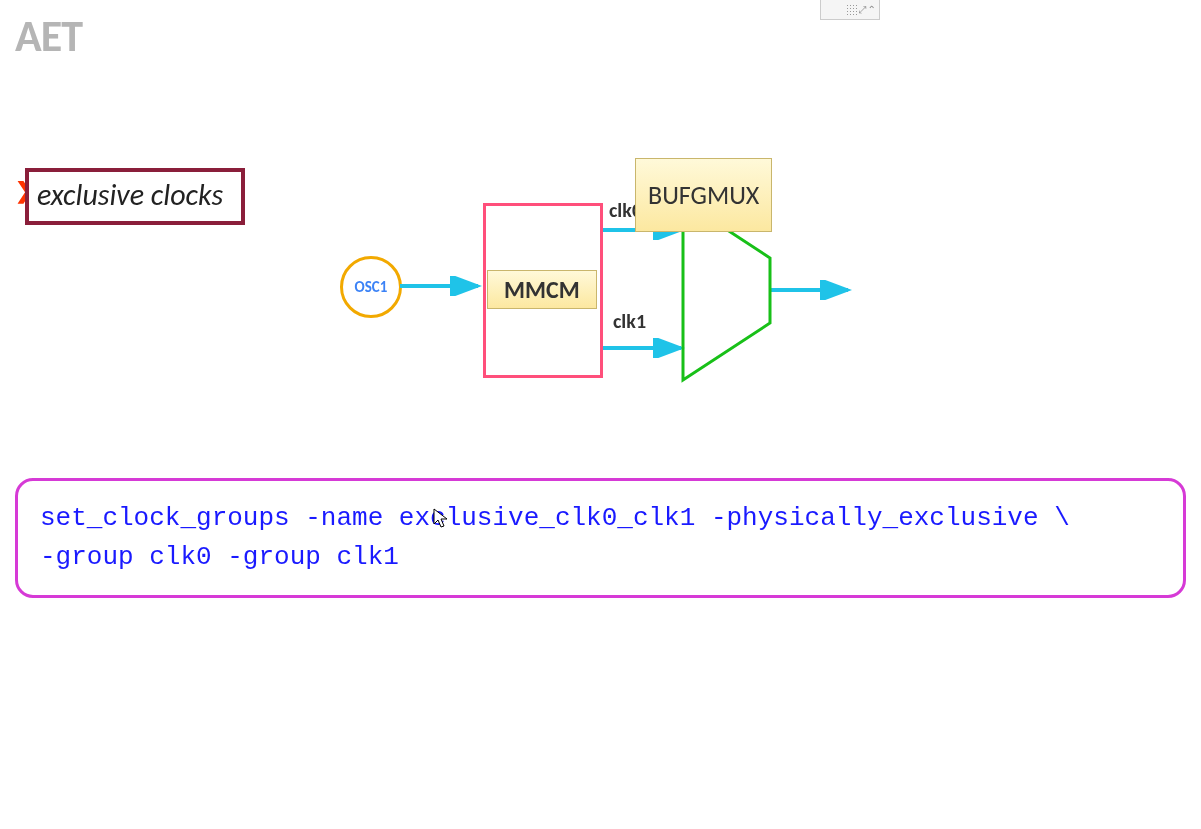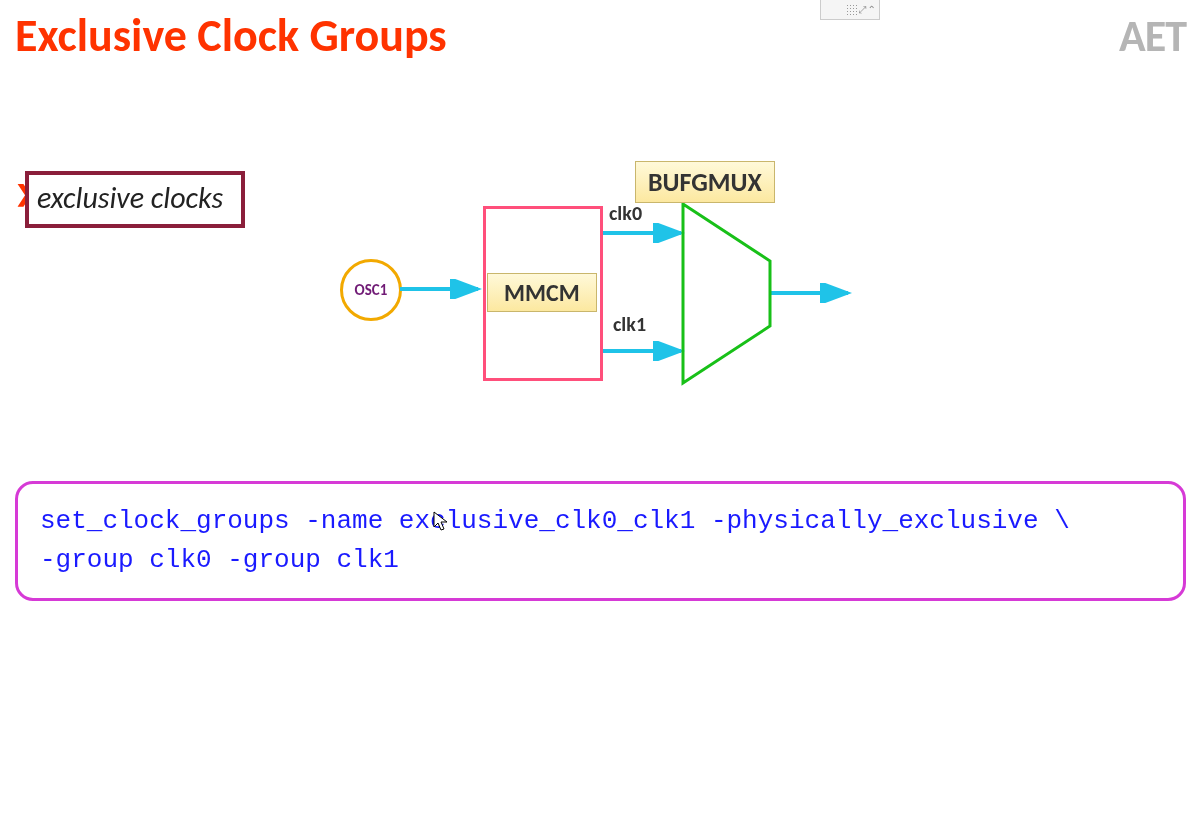--- a/index.html
+++ b/index.html
@@ -94,21 +94,21 @@
       top: 88px;
       width: 62px;
       height: 62px;
       border: 3px solid #f2a900;
       border-radius: 50%;
       display: flex;
       align-items: center;
       justify-content: center;
       font-size: 15px;
       font-weight: bold;
-      color: #701a75;
+      color: #3b82f6;
       background: #fff;
       box-sizing: border-box;
     }
     .mmcm-box {
       position: absolute;
       left: 468px;
       top: 35px;
       width: 120px;
       height: 175px;
       border: 3px solid #ff4f7b;
@@ -125,23 +125,23 @@
       font-size: 24px;
       font-weight: bold;
       color: #333;
     }
     .bufg-label {
       position: absolute;
       left: 620px;
       top: -10px;
       background: linear-gradient(#fff9d9, #fce8a0);
       border: 1px solid #c9b66c;
-      padding: 4px 12px;
+      padding: 20px 12px;
       font-size: 26px;
-      font-weight: bold;
+      font-weight: normal;
       color: #333;
       z-index: 2;
     }
     .mux-svg {
       position: absolute;
       left: 665px;
       top: 30px;
       z-index: 1;
     }
     .clk-label {
@@ -171,21 +171,20 @@
 </head>
 <body>
 
 <div class="top-widget">
   <span class="grid"></span>
   <span>⤢</span>
   <span>⌃</span>
 </div>
 
 <div class="header-row">
-  <h1 class="title">Exclusive Clock Groups</h1>
   <div class="logo">AET</div>
 </div>
 
 <div class="body-text">
   <span class="bullet">❯</span>
 </div>
 
 <div class="diagram-area">
 
   <div class="excl-box">exclusive clocks</div>

